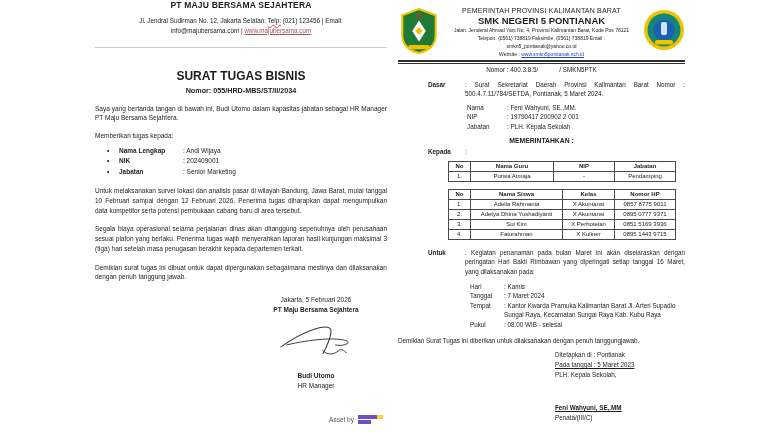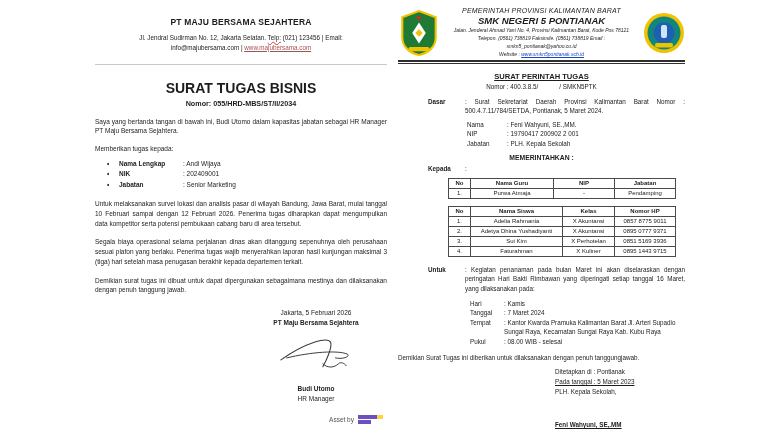--- a/index.html
+++ b/index.html
@@ -3,47 +3,47 @@
 <meta charset="utf-8">
 <style>
   html,body{margin:0;padding:0;}
   body{
     width:768px;height:432px;position:relative;background:#ffffff;
     font-family:"Liberation Sans", sans-serif;color:#1c1c1c;overflow:hidden;
     -webkit-font-smoothing:antialiased;
   }
   .page{position:absolute;top:0;height:432px;background:#fff;}
   
-  .left-page{left:95px;width:292px;padding-top:17px;box-sizing:border-box;}
+  .left-page{left:95px;width:292px;padding-top:0;box-sizing:border-box;}
   .l-company{text-align:center;font-weight:bold;font-size:8.5px;letter-spacing:.2px;}
   .l-addr{text-align:center;font-size:6.3px;line-height:1.55;margin-top:6px;color:#222;}
   .telp{ text-decoration:underline wavy #d43c3c 1px; text-underline-offset:1px;}
   .l-weblink{color:#a15252;text-decoration:underline;}
   .l-rule{border:none;border-top:1px solid #c9c9c9;margin:11px 0 0;}
-  .l-title{text-align:center;font-weight:bold;font-size:14px;margin-top:15px;}
+  .l-title{text-align:center;font-weight:bold;font-size:12px;margin-top:21px;}
   .l-no{text-align:center;font-weight:bold;font-size:7.2px;margin-top:3px;}
   .l-body{font-size:6.5px;line-height:1.5;text-align:justify;margin:9px 0 0;}
   .l-lead{font-size:6.5px;margin:9px 0 0;}
   .l-list{margin:7px 0 0 12px;padding:0;list-style:none;}
   .l-list li{display:flex;font-size:6.5px;line-height:1.6;}
   .l-list li::before{content:"\2022";width:12px;font-weight:bold;}
   .b-label{font-weight:bold;width:64px;flex:none;}
   .l-close{margin:13px 0 0 auto;width:142px;text-align:center;font-size:6.5px;line-height:1.55;}
   .l-close .comp{font-weight:bold;}
   .sig-wrap{margin:4px 0 2px;height:44px;display:flex;align-items:center;justify-content:center;}
   .signer{font-weight:bold;margin-top:8px;}
   .l-asset{position:absolute;right:4px;bottom:8px;display:flex;align-items:center;gap:4px;font-size:6.5px;color:#555;}
   .asset-logo{display:inline-flex;flex-direction:column;gap:1px;}
   .al-row1{display:flex;}
   .al-a{width:19px;height:4px;background:#6d4fc2;}
   .al-b{width:6px;height:4px;background:#ffd23e;}
   .al-c{width:13px;height:4px;background:#6d4fc2;}
   
   .right-page{left:398px;width:287px;padding-top:7px;box-sizing:border-box;}
-  .r-header{display:flex;align-items:center;gap:11px;font-style:italic;}
+  .r-header{display:flex;align-items:flex-start;gap:11px;}
   .r-logo{flex:none;}
   .r-head-text{flex:1;text-align:center;}
   .r-gov{font-size:7px;letter-spacing:.2px;}
   .r-school{font-weight:bold;font-size:9.5px;margin-top:1px;}
   .r-small{font-size:5px;line-height:1.45;color:#222;margin-top:1px;}
   .r-weblink{color:#1747c9;text-decoration:underline;}
   .r-rule{height:1px;border-top:2.5px solid #2f2f2f;border-bottom:1px solid #2f2f2f;margin-top:2px;}
   .r-title{text-align:center;font-weight:bold;font-size:7.6px;text-decoration:underline;margin-top:8px;}
   .r-nomor{text-align:center;font-size:6.3px;margin-top:2px;white-space:pre;}
   .r-row{display:flex;font-size:6.3px;line-height:1.5;}
@@ -150,21 +150,20 @@
     <svg class="r-logo" width="42" height="46" viewBox="0 0 42 46">
       <circle cx="21" cy="23" r="20" fill="#f0c300"></circle>
       <circle cx="21" cy="23" r="16.5" fill="#13857c"></circle>
       <circle cx="21" cy="23" r="10.5" fill="#1d5fb0"></circle>
       <rect x="18" y="15" width="6" height="13" rx="2" fill="#cfe6f7"></rect>
       <rect x="12" y="33" width="18" height="4.5" rx="2" fill="#f0c300"></rect>
     </svg>
   </div>
   <div class="r-rule"></div>
 
-  <div class="r-title">SURAT PERINTAH TUGAS</div>
   <div class="r-nomor">Nomor : 400.3.8.5/            / SMKN5PTK</div>
 
   <div class="r-row" style="margin-top:7px;">
     <span class="r-lbl">Dasar</span>
     <span class="r-val">: Surat Sekretariat Daerah Provinsi Kalimantan Barat Nomor : 500.4.7.11/784/SETDA, Pontianak, 5 Maret 2024.</span>
   </div>
 
   <div class="r-officer">
     <div class="o-row">
       <span class="o-lbl">Nama</span>

